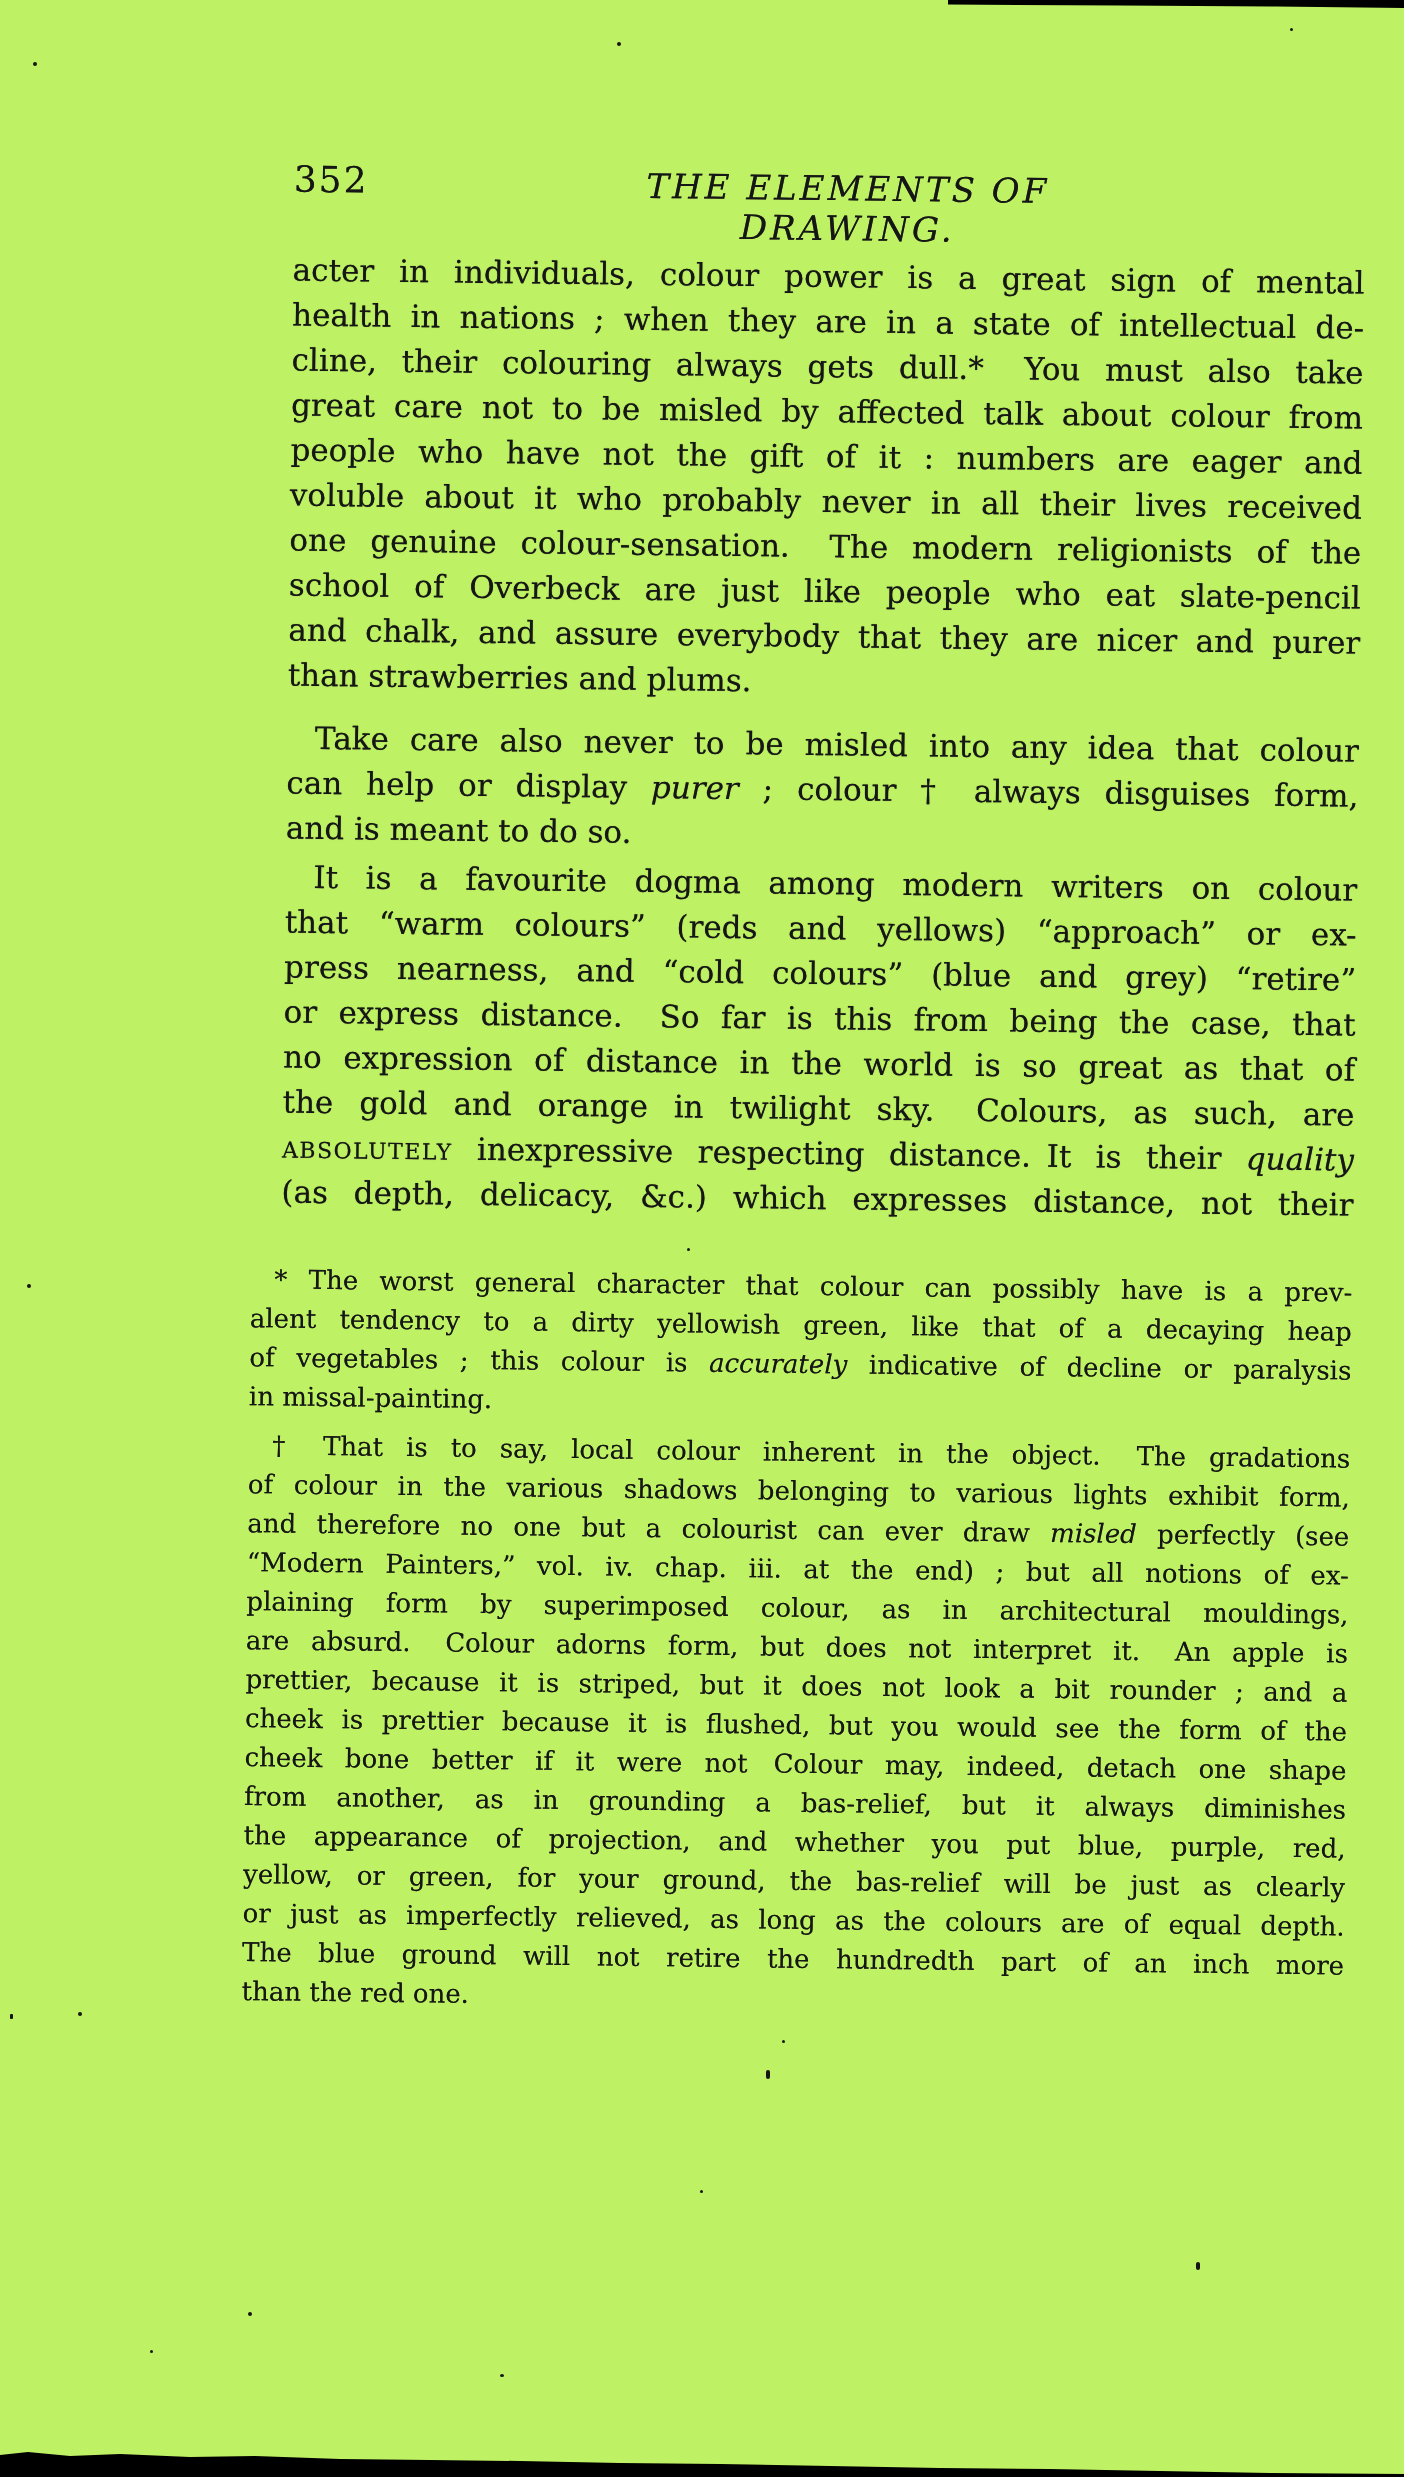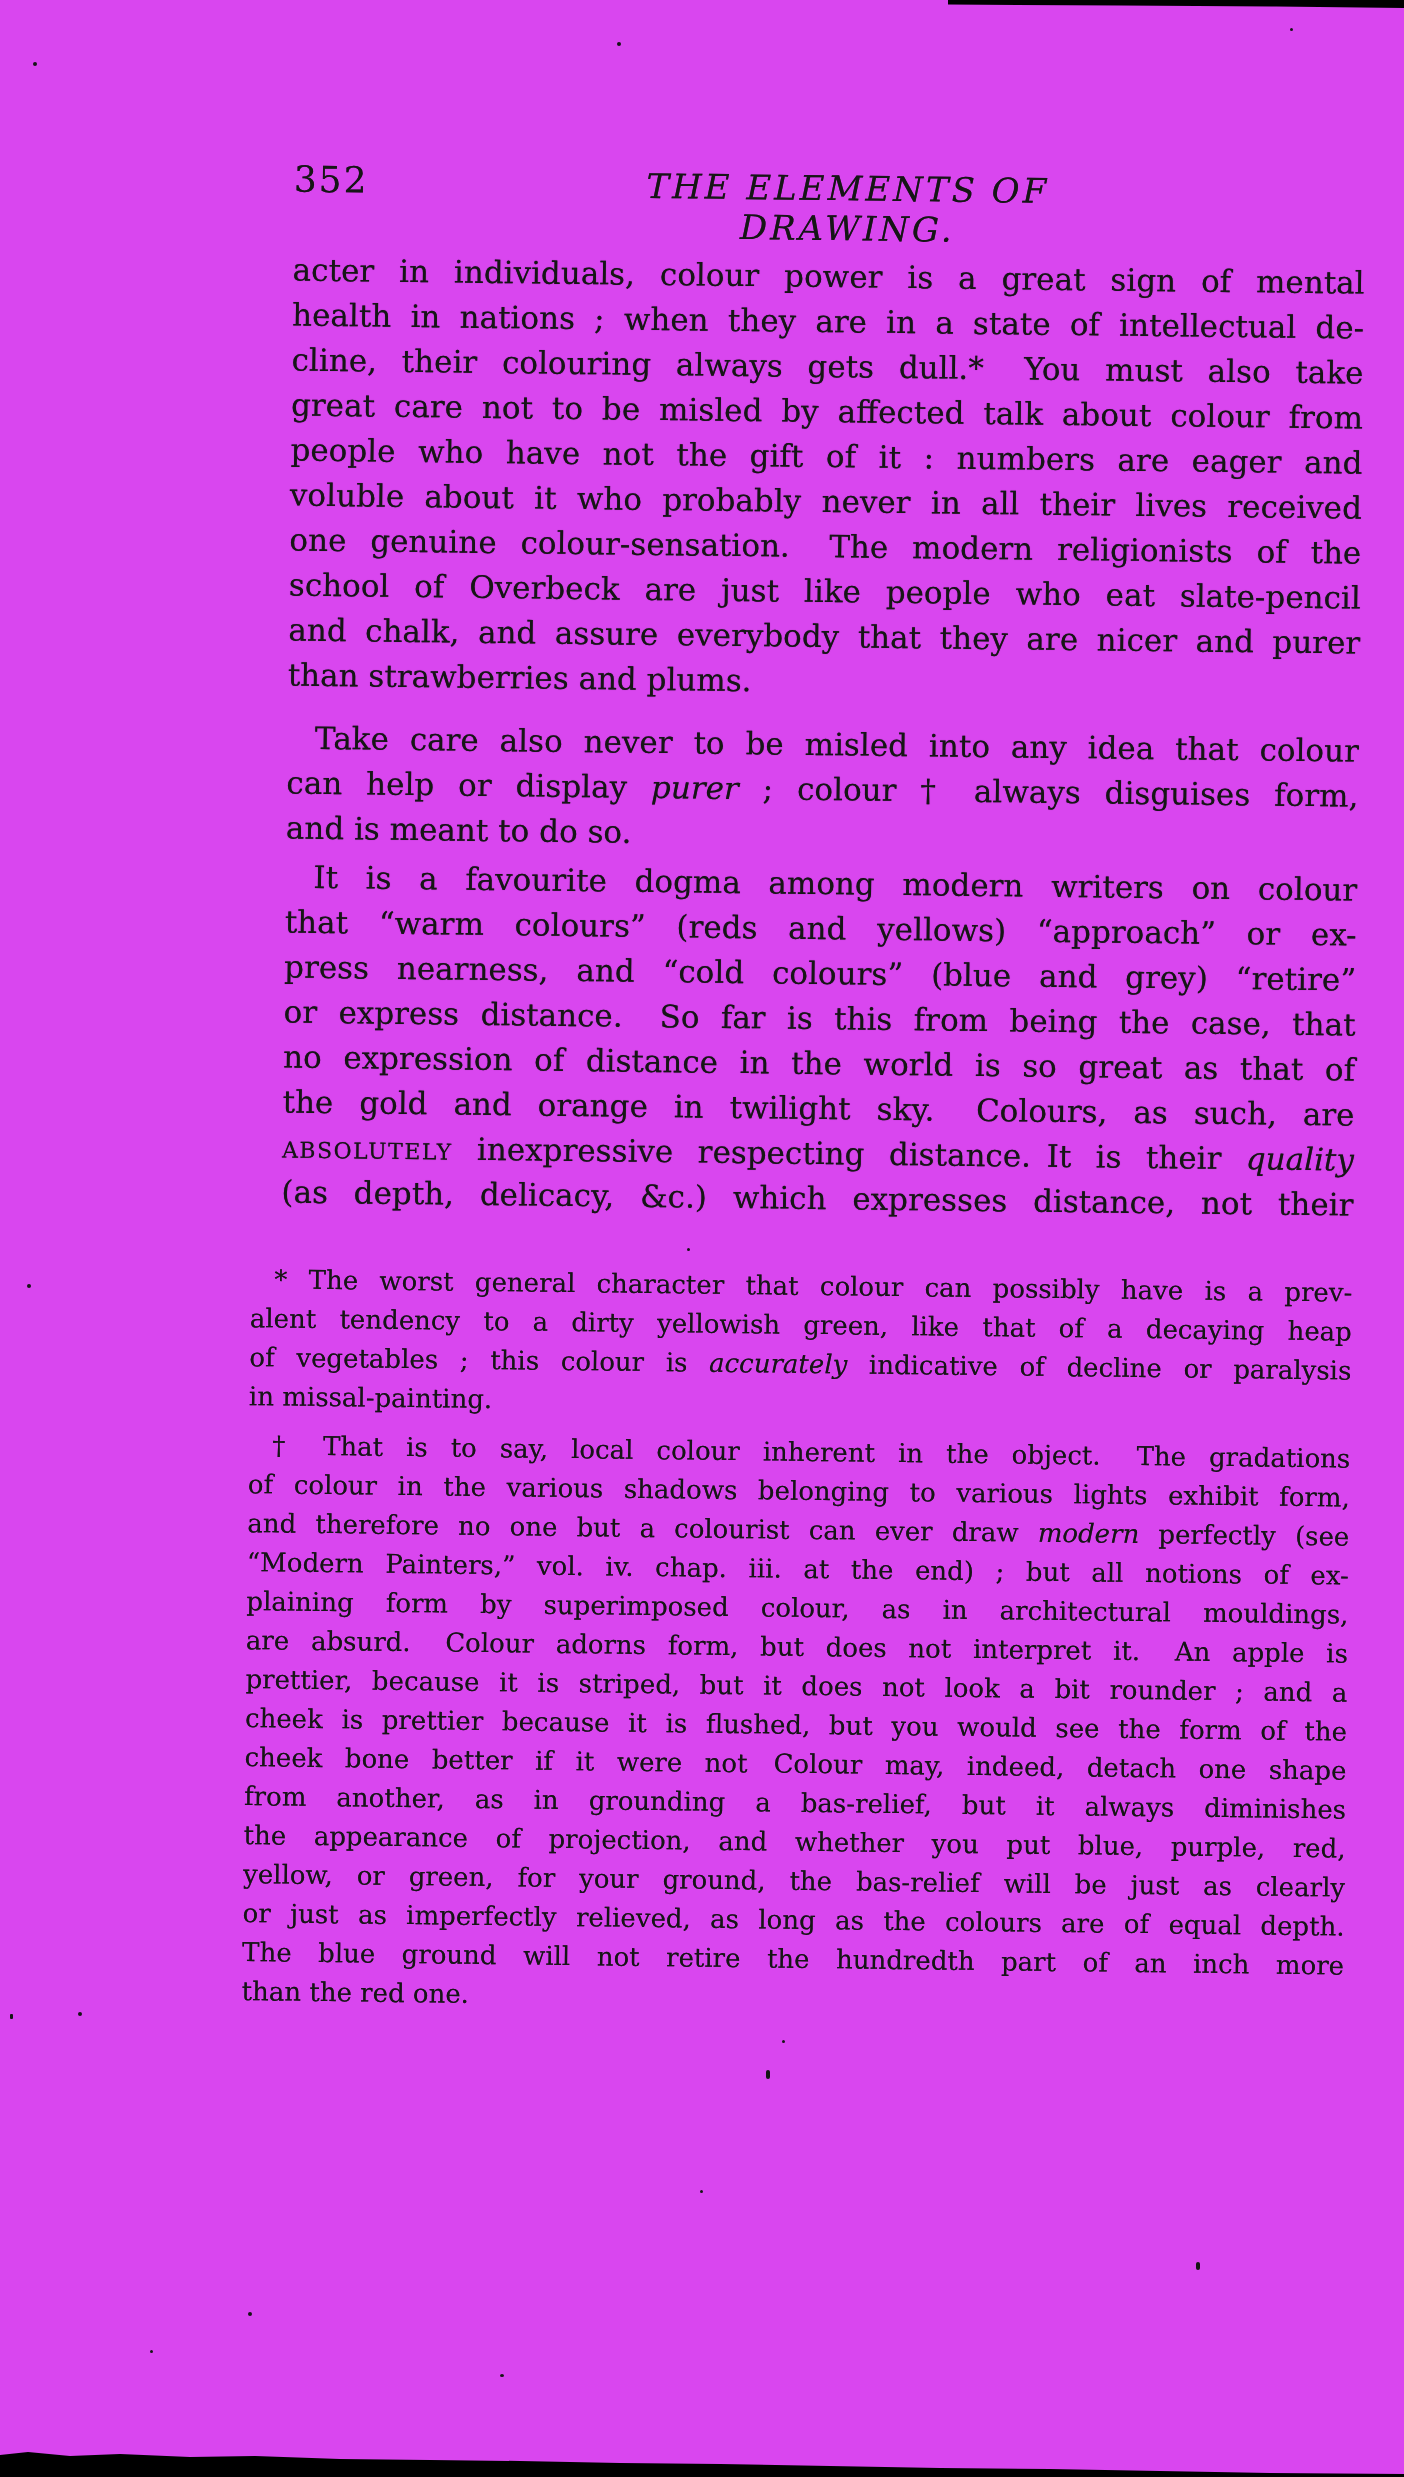--- a/index.html
+++ b/index.html
@@ -1,18 +1,18 @@
 <!DOCTYPE html>
 <html><head>
 <meta charset="utf-8">
 <style>
   html,body { margin:0; padding:0; background:#777; }
   .page {
     position:relative; width:1404px; height:2477px;
-    background:#d946ef; overflow:hidden;
+    background:#bef264; overflow:hidden;
     font-family:"DejaVu Serif", serif; color:#161616;
   }
   .rotor {
     position:absolute; left:0; top:0; width:100%; height:100%;
     transform:rotate(0.7deg); transform-origin:0 0;
   }
   .folio {
     position:absolute; left:296px; top:156px;
     font-size:36px; line-height:40px; letter-spacing:2px;
     text-shadow:0 0 0.6px rgba(0,0,0,0.6);
@@ -92,21 +92,21 @@
 
     <div class="fnote f1">
         <div class="line indent"><span>* The worst general character that colour can possibly have is a prev-</span></div>
         <div class="line"><span>alent tendency to a dirty yellowish green, like that of a decaying heap</span></div>
         <div class="line"><span>of vegetables ; this colour is </span><span class="i">accurately</span><span> indicative of decline or paralysis</span></div>
         <div class="line last"><span>in missal-painting.</span></div>
       </div>
     <div class="fnote f2">
         <div class="line indent"><span>† That is to say, local colour inherent in the object.  The gradations</span></div>
         <div class="line"><span>of colour in the various shadows belonging to various lights exhibit form,</span></div>
-        <div class="line"><span>and therefore no one but a colourist can ever draw </span><span class="i">modern</span><span> perfectly (see</span></div>
+        <div class="line"><span>and therefore no one but a colourist can ever draw </span><span class="i">misled</span><span> perfectly (see</span></div>
         <div class="line"><span>“Modern Painters,” vol. iv. chap. iii. at the end) ; but all notions of ex-</span></div>
         <div class="line"><span>plaining form by superimposed colour, as in architectural mouldings,</span></div>
         <div class="line"><span>are absurd.  Colour adorns form, but does not interpret it.  An apple is</span></div>
         <div class="line"><span>prettier, because it is striped, but it does not look a bit rounder ; and a</span></div>
         <div class="line"><span>cheek is prettier because it is flushed, but you would see the form of the</span></div>
         <div class="line"><span>cheek bone better if it were not  Colour may, indeed, detach one shape</span></div>
         <div class="line"><span>from another, as in grounding a bas-relief, but it always diminishes</span></div>
         <div class="line"><span>the appearance of projection, and whether you put blue, purple, red,</span></div>
         <div class="line"><span>yellow, or green, for your ground, the bas-relief will be just as clearly</span></div>
         <div class="line"><span>or just as imperfectly relieved, as long as the colours are of equal depth.</span></div>

